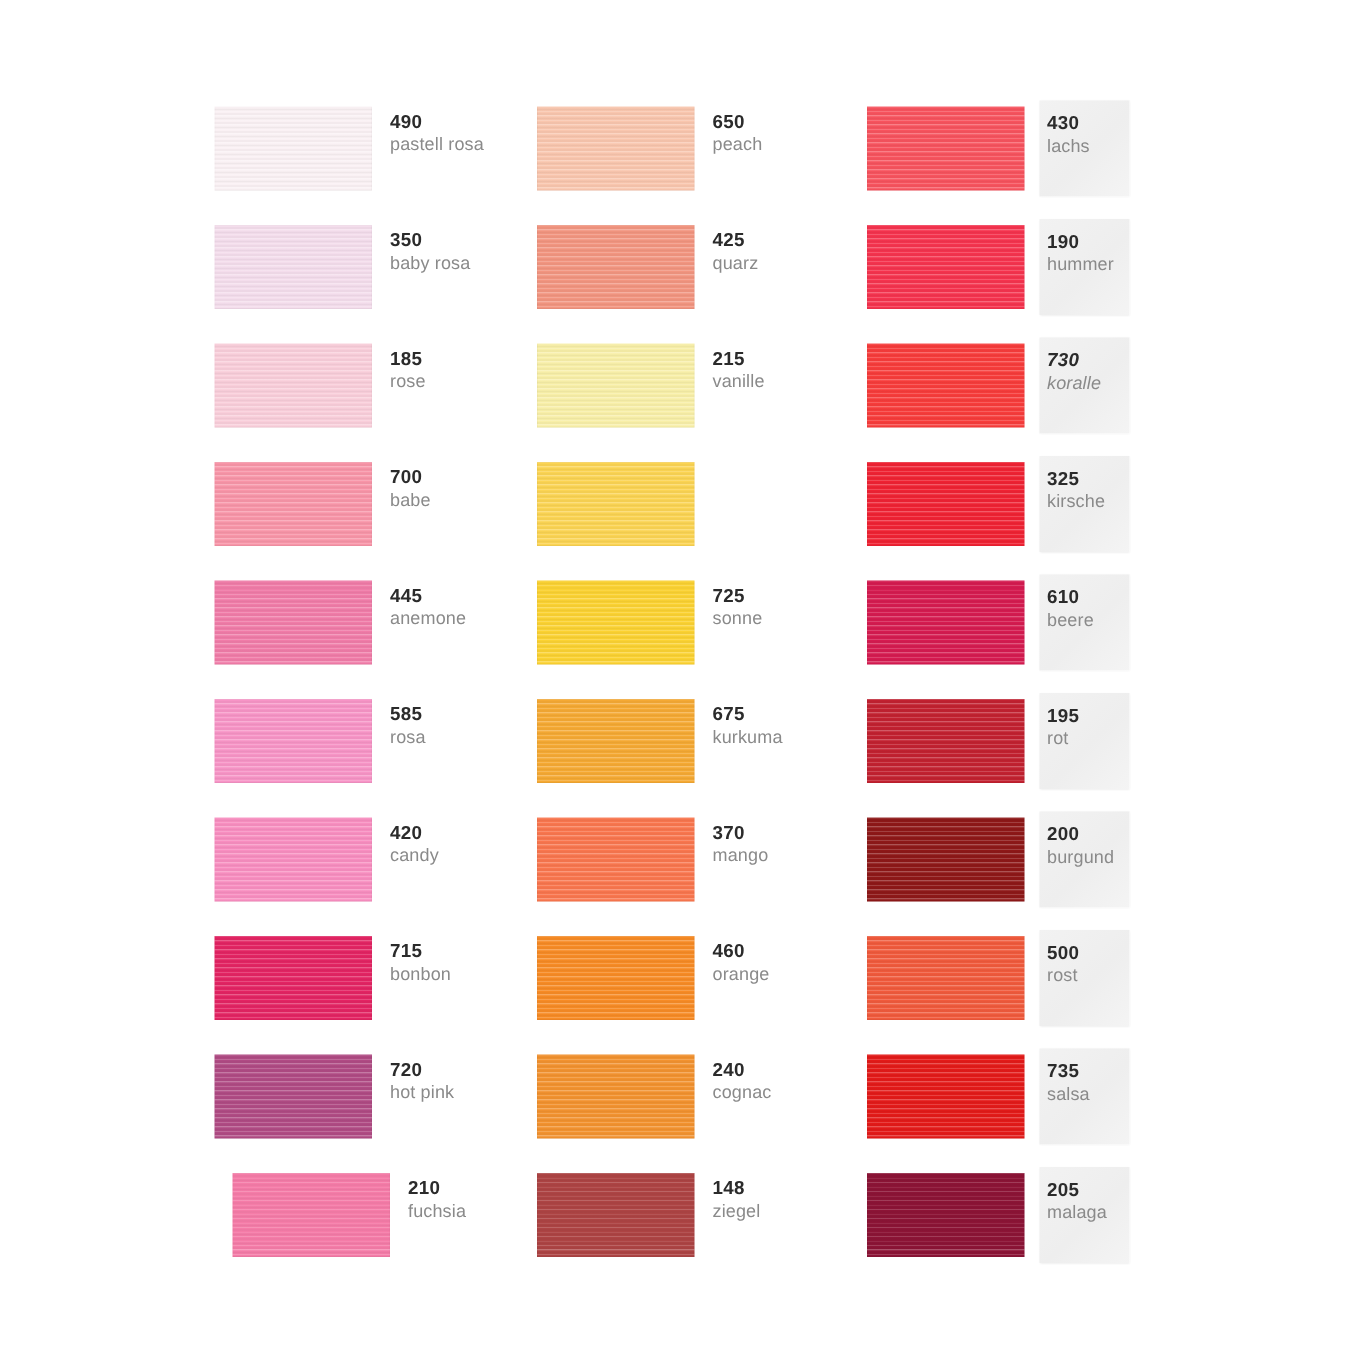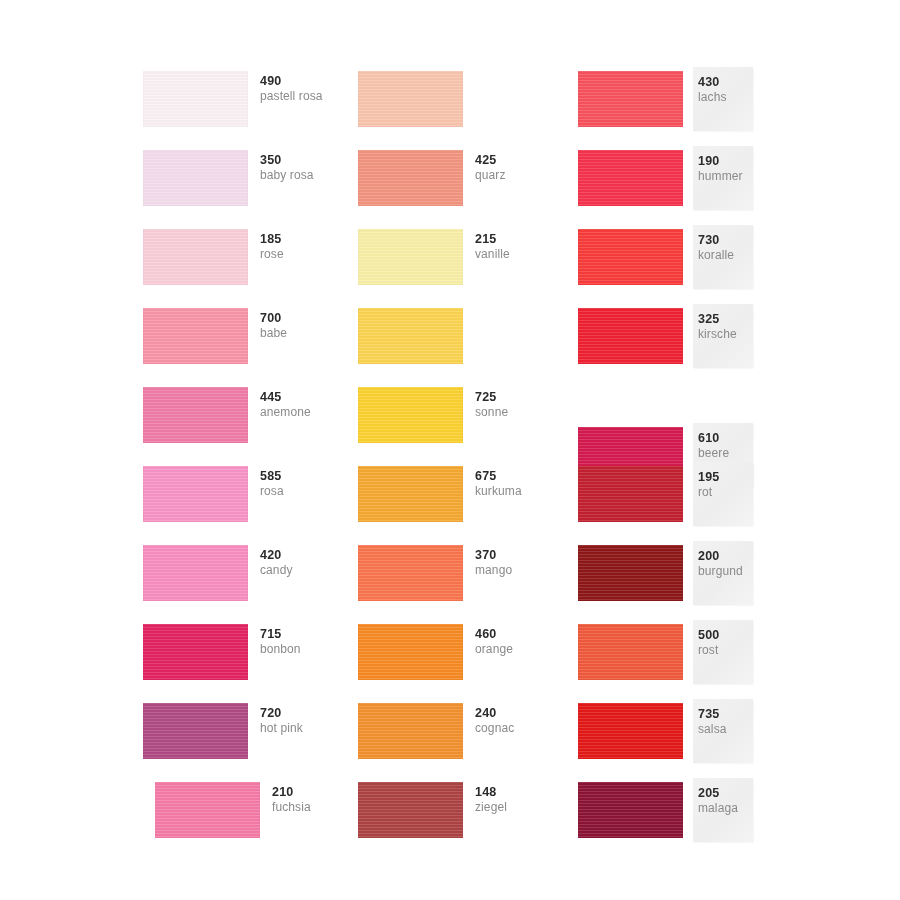--- a/index.html
+++ b/index.html
@@ -205,20 +205,26 @@
           <div class="label-inner">
             <span class="code">210</span>
             <span class="name">fuchsia</span>
           </div>
         </div>
       </div>
     </div>
     <div class="column col-1">
       <div class="swatch-row" style="top: 71px;">
         <div class="swatch" title="#F9C6AE" style="background-color: rgb(249, 198, 174);"></div>
+        <div class="label-box">
+          <div class="label-inner">
+            <span class="code">650</span>
+            <span class="name">peach</span>
+          </div>
+        </div>
       </div>
       <div class="swatch-row" style="top: 150px;">
         <div class="swatch" title="#F29580" style="background-color: rgb(242, 149, 128);"></div>
         <div class="label-box">
           <div class="label-inner">
             <span class="code">425</span>
             <span class="name">quarz</span>
           </div>
         </div>
       </div>
@@ -301,39 +307,39 @@
       </div>
       <div class="swatch-row" style="top: 150px;">
         <div class="swatch" title="#F5334E" style="background-color: rgb(245, 51, 78);"></div>
         <div class="label-box">
           <div class="label-inner">
             <span class="code">190</span>
             <span class="name">hummer</span>
           </div>
         </div>
       </div>
-      <div class="swatch-row" style="top: 229px;">
+      <div class="swatch-row" style="top: 229px; font-style: italic;">
         <div class="swatch" title="#F73C3B" style="background-color: rgb(247, 60, 59);"></div>
         <div class="label-box">
           <div class="label-inner">
             <span class="code">730</span>
             <span class="name">koralle</span>
           </div>
         </div>
       </div>
       <div class="swatch-row" style="top: 308px;">
         <div class="swatch" title="#EF2233" style="background-color: rgb(239, 34, 51);"></div>
         <div class="label-box">
           <div class="label-inner">
             <span class="code">325</span>
             <span class="name">kirsche</span>
           </div>
         </div>
       </div>
-      <div class="swatch-row" style="top: 387px; margin-top: 40px;">
+      <div class="swatch-row" style="top: 387px;">
         <div class="swatch" title="#D51B50" style="background-color: rgb(213, 27, 80);"></div>
         <div class="label-box">
           <div class="label-inner">
             <span class="code">610</span>
             <span class="name">beere</span>
           </div>
         </div>
       </div>
       <div class="swatch-row" style="top: 466px;">
         <div class="swatch" title="#C22130" style="background-color: rgb(194, 33, 48);"></div>

